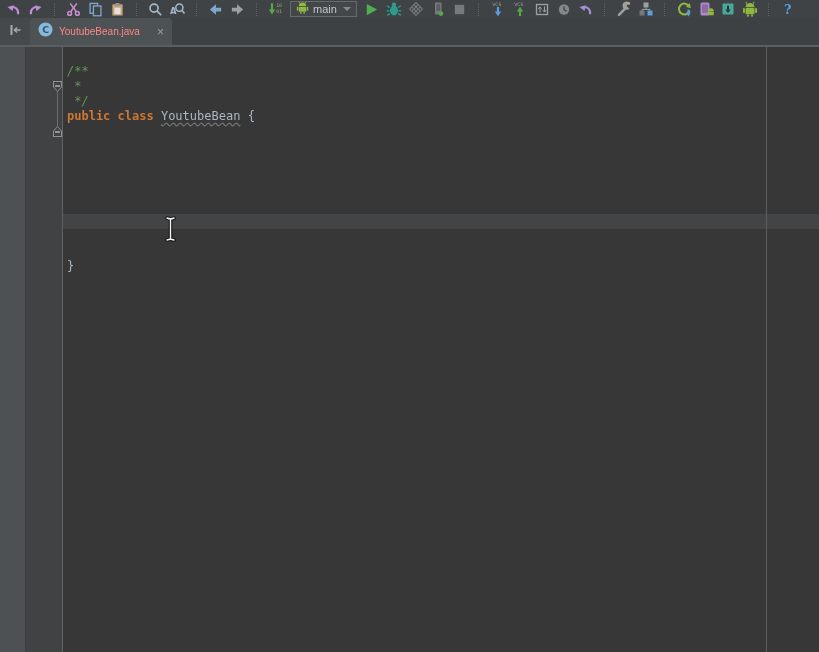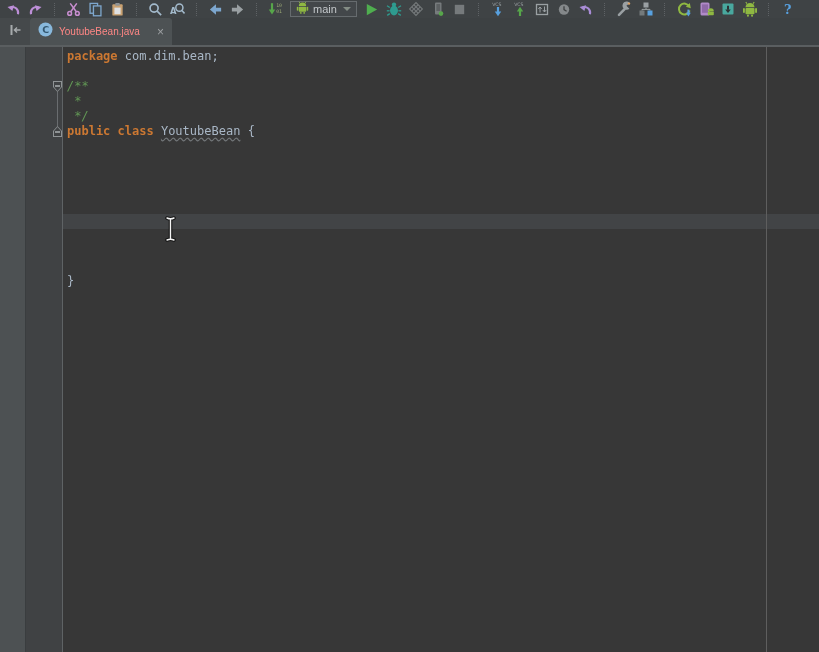--- a/index.html
+++ b/index.html
@@ -332,21 +332,20 @@
     <span class="tab-close">×</span>
   </div>
   <div class="tabbar-border"></div>
 
   <div class="stripe"></div>
   <div class="gutter"></div>
   <div class="editor"></div>
   <div class="caretline" style="top: 214px;"></div>
   <div class="margin-guide"></div>
   <div class="code" id="code">
-      <div class="code-line"><span class="c-keyword">package </span><span class="c-plain">com.dim.bean;</span></div>
       <div class="code-line"></div>
       <div class="code-line"><span class="c-comment">/**</span></div>
       <div class="code-line"><span class="c-comment"> *</span></div>
       <div class="code-line"><span class="c-comment"> */</span></div>
       <div class="code-line"><span class="c-keyword">public class </span><span class="c-plain c-typo">YoutubeBean</span><span class="c-plain"> {</span></div>
       <div class="code-line"></div>
       <div class="code-line"></div>
       <div class="code-line"></div>
       <div class="code-line"></div>
       <div class="code-line"></div>

